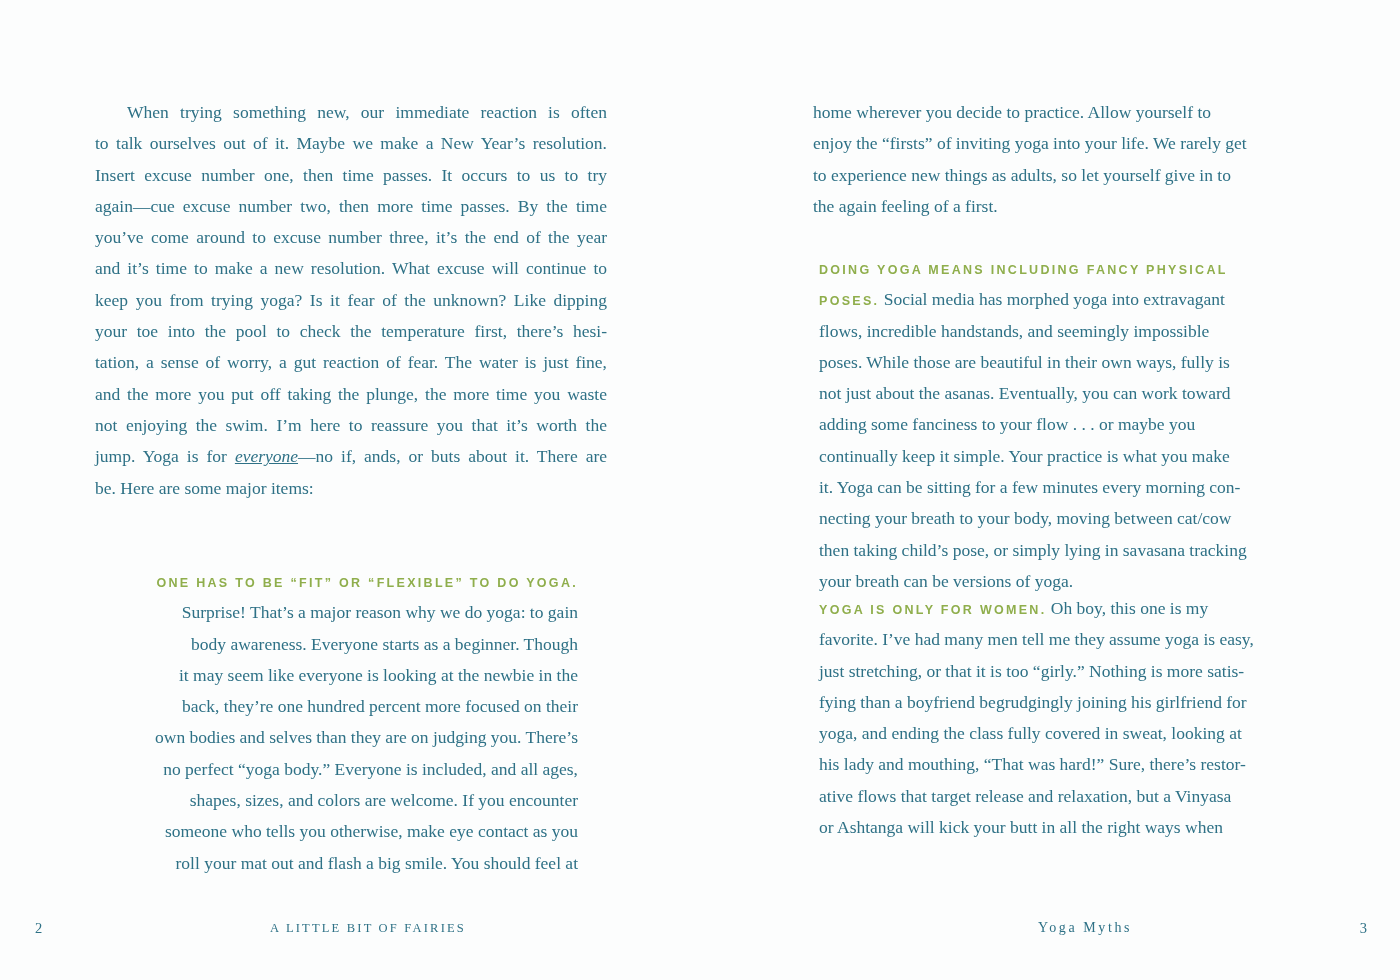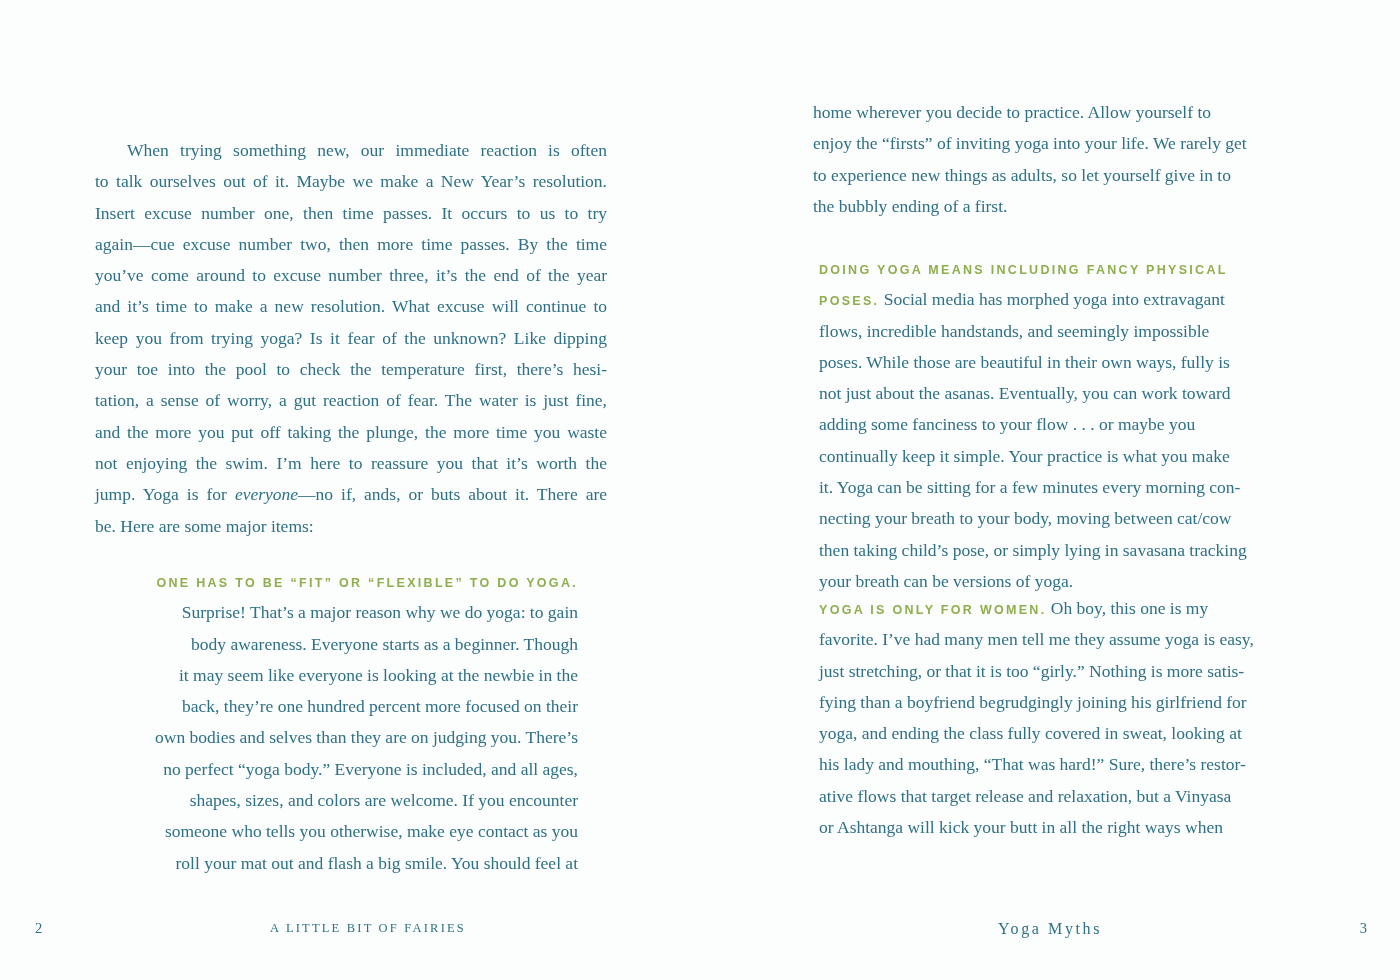--- a/index.html
+++ b/index.html
@@ -26,22 +26,22 @@
     color: var(--body-color);
   }
   .line {
     height: 31.3px;
     line-height: 31.3px;
   }
   .line.just {
     text-align: justify;
     text-align-last: justify;
   }
-  .line.indent { text-indent: 32px; margin-top: 38px; }
-  em { font-style: italic; }
+  .line.indent { text-indent: 32px; }
+  em { font-style: italic; text-decoration: underline; }
   .head {
     font-family: "Liberation Sans", sans-serif;
     font-weight: 700;
     font-size: 12.5px;
     letter-spacing: 2.3px;
     color: var(--accent-color);
     margin-top: 31px;
   }
   #intro       { left: 95px;  top: 97px;  width: 512px; }
   #item-fit    { left: 120px; top: 566px; width: 458px; text-align: right; }
@@ -59,22 +59,22 @@
   .running {
     position: absolute;
     text-align: center;
     color: var(--body-color);
   }
   #running-left {
     top: 921px; left: 112px; width: 512px;
     font-size: 12.5px; letter-spacing: 2.2px;
   }
   #running-right {
-    top: 920px; left: 819px; width: 462px;
-    font-size: 16px; letter-spacing: 2.6px;
+    top: 920px; left: 854px; width: 462px;
+    font-size: 14px; letter-spacing: 2.6px;
   }
 </style>
 </head>
 <body>
 
 <div class="spread">
 
   <div>
     <div class="col" id="intro">
         <div class="line just indent">When trying something new, our immediate reaction is often</div>
@@ -103,21 +103,21 @@
         <div class="line">someone who tells you otherwise, make eye contact as you</div>
         <div class="line">roll your mat out and flash a big smile. You should feel at</div>
       </div>
   </div>
 
   <div>
     <div class="col" id="r-cont">
         <div class="line">home wherever you decide to practice. Allow yourself to</div>
         <div class="line">enjoy the “firsts” of inviting yoga into your life. We rarely get</div>
         <div class="line">to experience new things as adults, so let yourself give in to</div>
-        <div class="line">the bubbly ending of a first.</div>
+        <div class="line">the again feeling of a first.</div>
       </div>
     <div class="col" id="item-poses">
         <div class="line"><span class="head">DOING YOGA MEANS INCLUDING FANCY PHYSICAL</span></div>
         <div class="line"><span class="head">POSES.</span> Social media has morphed yoga into extravagant</div>
         <div class="line">flows, incredible handstands, and seemingly impossible</div>
         <div class="line">poses. While those are beautiful in their own ways, fully is</div>
         <div class="line">not just about the asanas. Eventually, you can work toward</div>
         <div class="line">adding some fanciness to your flow . . . or maybe you</div>
         <div class="line">continually keep it simple. Your practice is what you make</div>
         <div class="line">it. Yoga can be sitting for a few minutes every morning con-</div>

